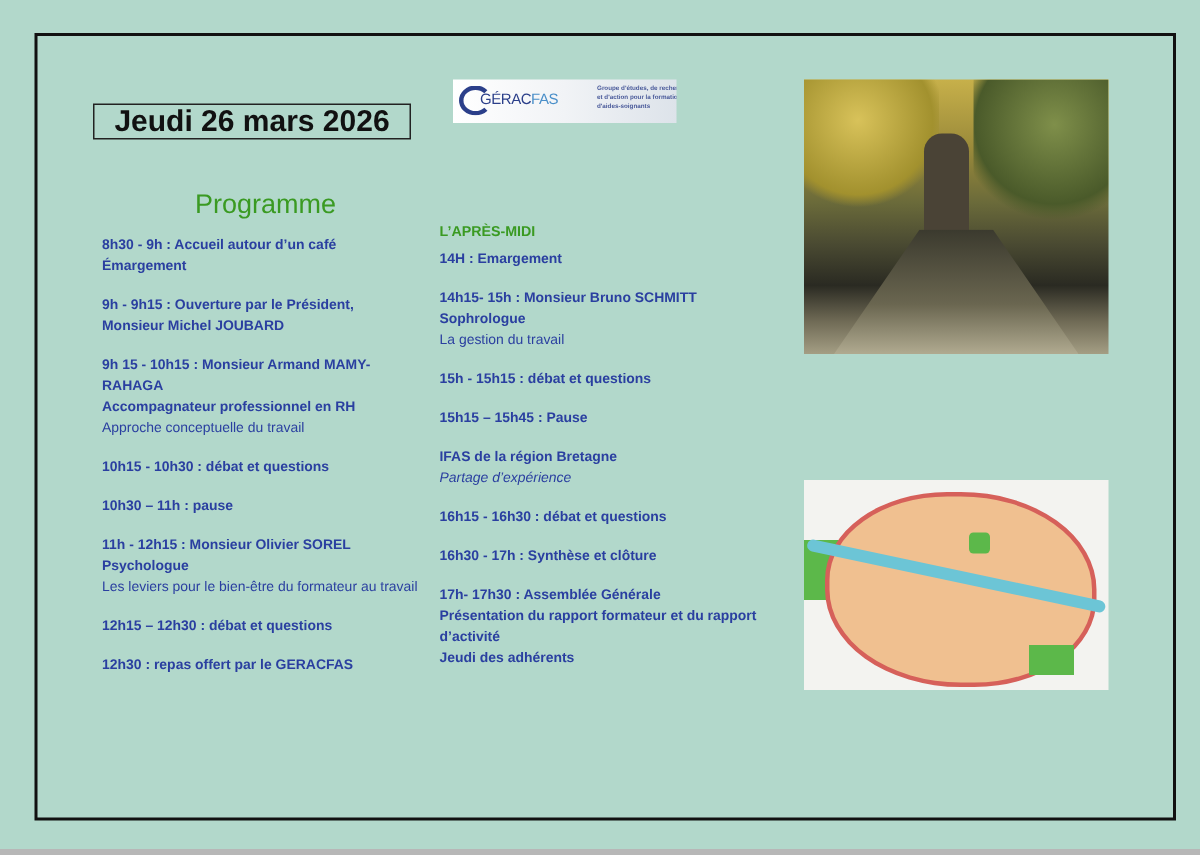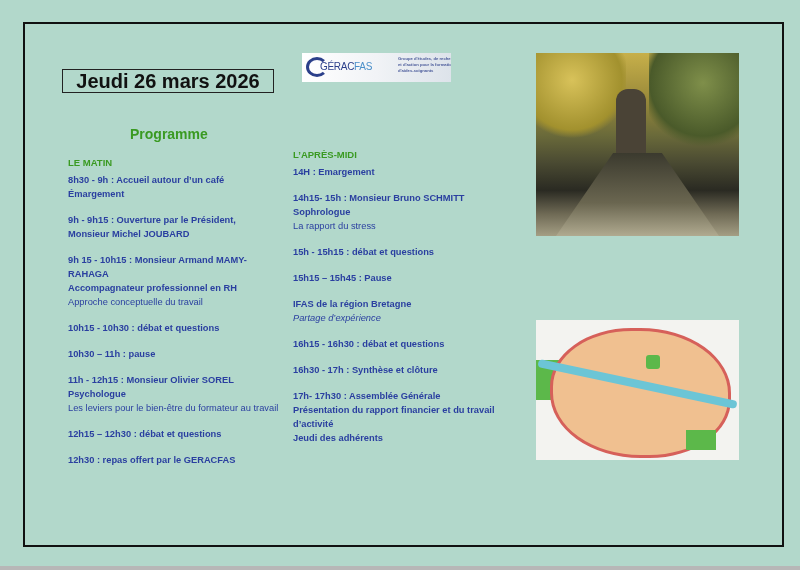--- a/index.html
+++ b/index.html
@@ -12,21 +12,21 @@
   .frame {
     position:absolute; left:23px; top:22px; width:757px; height:521px;
     border:2px solid #111;
   }
   .date-box {
     position:absolute; left:62px; top:69px; width:210px; height:22px;
     border:1.5px solid #222; text-align:center;
     font-weight:bold; font-size:20px; line-height:22px; color:#111;
   }
   .prog-title {
-    position:absolute; left:130px; top:126px; font-size:14px; font-weight:bold; color:#3a9a22;
+    position:absolute; left:130px; top:126px; font-size:18px; font-weight:normal; color:#3a9a22;
   }
   .col { position:absolute; font-size:9.3px; line-height:14px; color:#2a3fa0; }
   .col-left { left:68px; top:156px; width:215px; }
   .col-mid { left:293px; top:148px; width:215px; }
   .section-title { color:#3a9a22; font-weight:bold; font-size:9.5px; margin-bottom:3px; }
   .item { margin-bottom:12px; }
   .b { font-weight:bold; }
   .n { font-weight:normal; }
   .i { font-style:italic; font-weight:normal; }
   .logo {
@@ -70,21 +70,20 @@
 
 <div class="logo">
   <span class="logo-mark"></span>
   <span class="logo-name"><span>GÉRAC</span><span class="fas">FAS</span></span>
   <span class="logo-tag">Groupe d'études, de recherche et d'action pour la formation d'aides-soignants</span>
 </div>
 
 <div class="prog-title">Programme</div>
 
 <div class="col col-left">
-  <div class="section-title">LE MATIN</div>
 
   <div class="item b">
     <div>8h30 - 9h : Accueil autour d’un café</div>
     <div>Émargement</div>
   </div>
   <div class="item b">
     <div>9h - 9h15 : Ouverture par le Président,</div>
     <div>Monsieur Michel JOUBARD</div>
   </div>
   <div class="item">
@@ -113,41 +112,41 @@
 
 <div class="col col-mid">
   <div class="section-title">L’APRÈS-MIDI</div>
 
   <div class="item b">
     <div>14H : Emargement</div>
   </div>
   <div class="item">
     <div class="b">14h15- 15h : Monsieur Bruno SCHMITT</div>
     <div class="b">Sophrologue</div>
-    <div class="n">La rapport du stress</div>
+    <div class="n">La gestion du travail</div>
   </div>
   <div class="item b">
     <div>15h - 15h15 : débat et questions</div>
   </div>
   <div class="item b">
     <div>15h15 – 15h45 :  Pause</div>
   </div>
   <div class="item">
     <div class="b">IFAS de la région Bretagne</div>
     <div class="i">Partage d’expérience</div>
   </div>
   <div class="item b">
     <div>16h15 - 16h30 : débat et questions</div>
   </div>
   <div class="item b">
     <div>16h30 - 17h : Synthèse et clôture</div>
   </div>
   <div class="item b">
     <div>17h- 17h30 : Assemblée Générale</div>
-    <div>Présentation du rapport financier et du travail d’activité</div>
+    <div>Présentation du rapport formateur et du rapport d’activité</div>
     <div>Jeudi des adhérents</div>
   </div>
 </div>
 
 <div class="photo" title="Fontaine Médicis, Jardin du Luxembourg">
   <div class="tree-l"></div>
   <div class="tree-r"></div>
   <div class="fountain"></div>
   <div class="pool"></div>
 </div>

